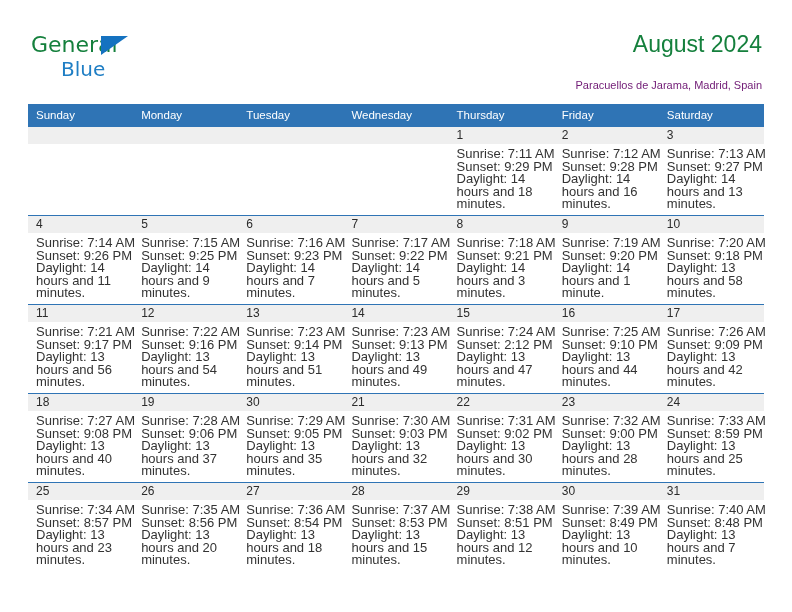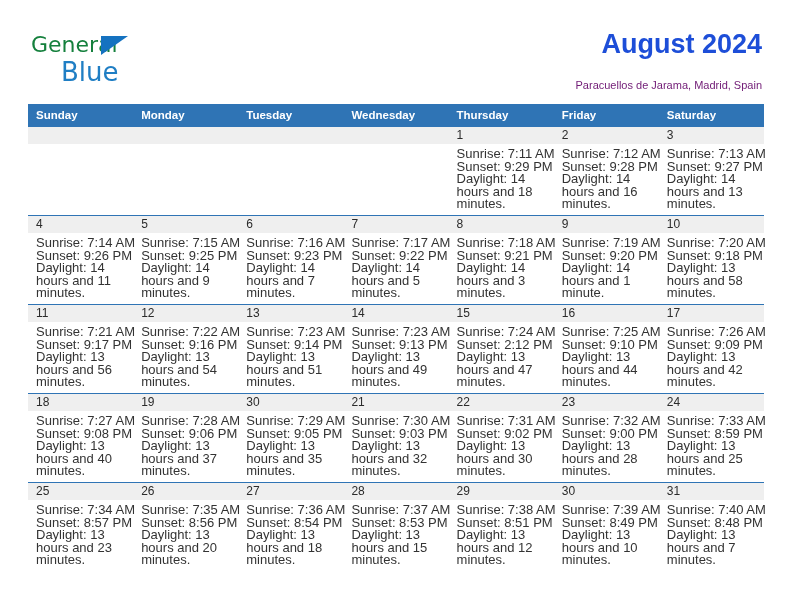--- a/index.html
+++ b/index.html
@@ -52,36 +52,36 @@
     left: 70px;
     top: 2px;
     width: 0;
     height: 0;
     border-left: 27px solid #1572c0;
     border-bottom: 19px solid transparent;
   }
   .brand-row2 {
     margin-top: 2px;
     margin-left: 30px;
-    font-size: 26px;
+    font-size: 20px;
     color: #1f7ec4;
     font-family: "DejaVu Sans", sans-serif;
     font-weight: 400;
   }
 
   .title-block {
     position: absolute;
     right: 30px;
     top: 27px;
     text-align: right;
   }
   .month-title {
-    font-size: 27px;
-    color: #1d4ed8;
-    font-weight: 700;
+    font-size: 23px;
+    color: #15803d;
+    font-weight: 400;
     line-height: 34px;
     white-space: nowrap;
   }
   .location-sub {
     margin-top: 16px;
     font-size: 11px;
     color: #701a75;
     font-weight: 400;
     line-height: 17px;
     white-space: nowrap;
@@ -96,21 +96,21 @@
   }
   table.cal {
     width: 736px;
     border-collapse: collapse;
     table-layout: fixed;
   }
   table.cal th {
     background: #2f74b5;
     color: #ffffff;
     font-size: 11.5px;
-    font-weight: 700;
+    font-weight: 400;
     text-align: left;
     padding: 5px 0 5px 8px;
     height: 21px;
     line-height: 12px;
   }
   table.cal td {
     vertical-align: top;
     padding: 0;
     border-top: 1px solid #2f74b5;
   }

